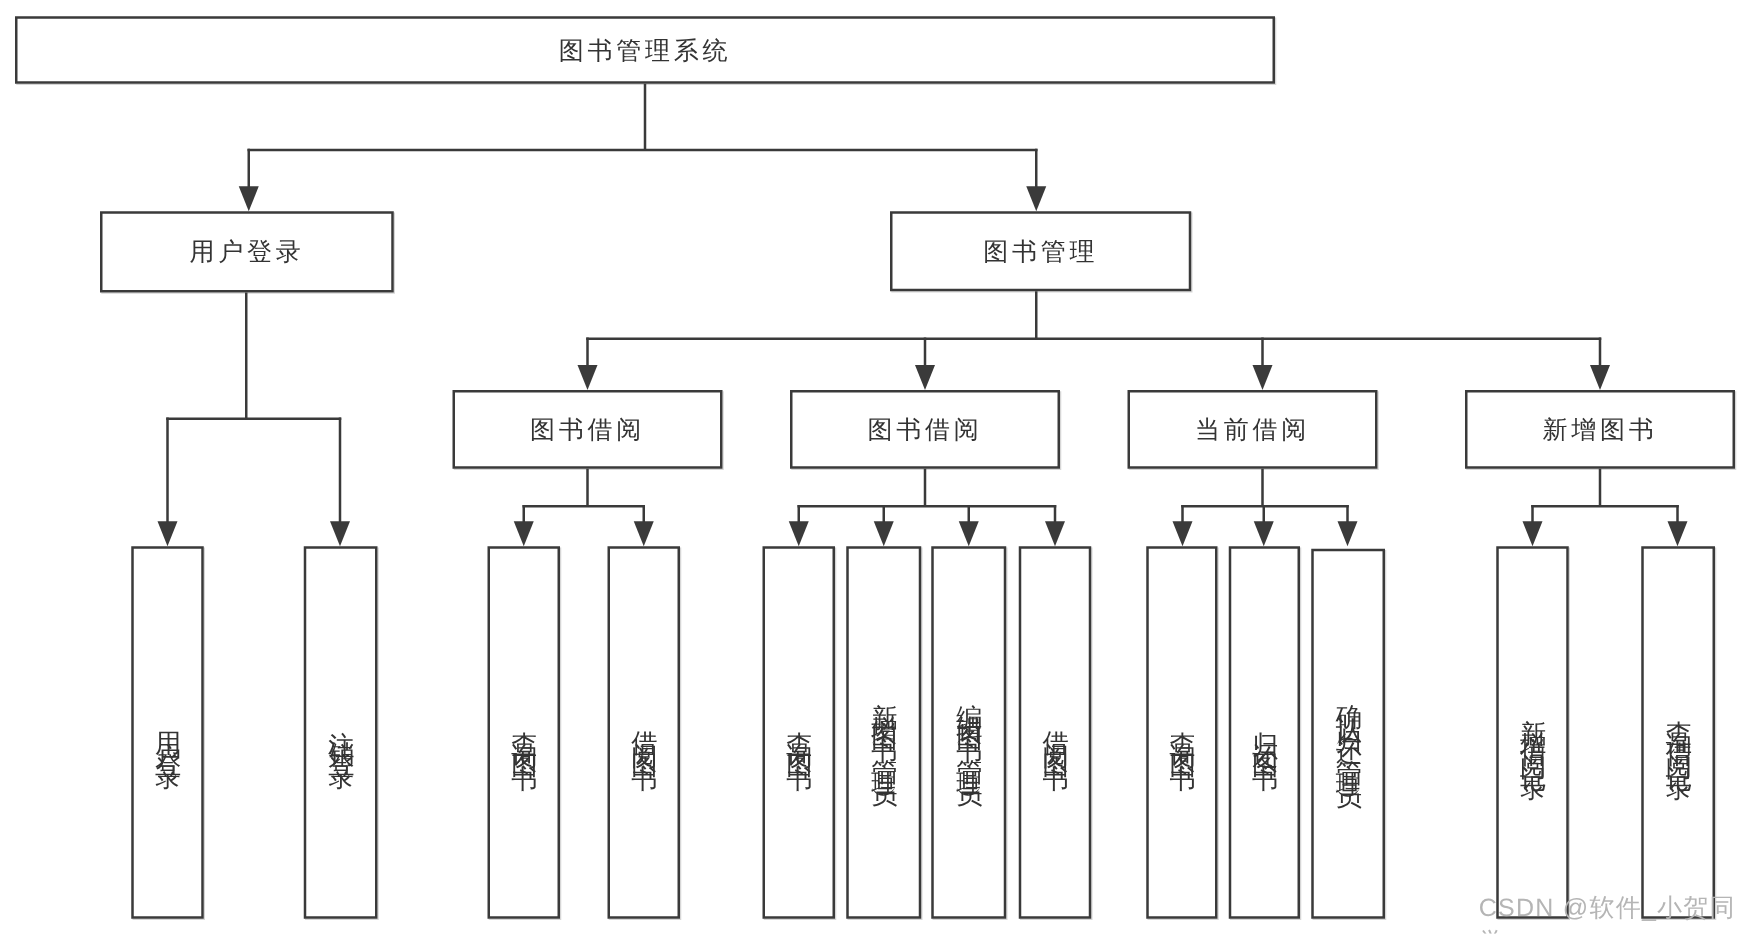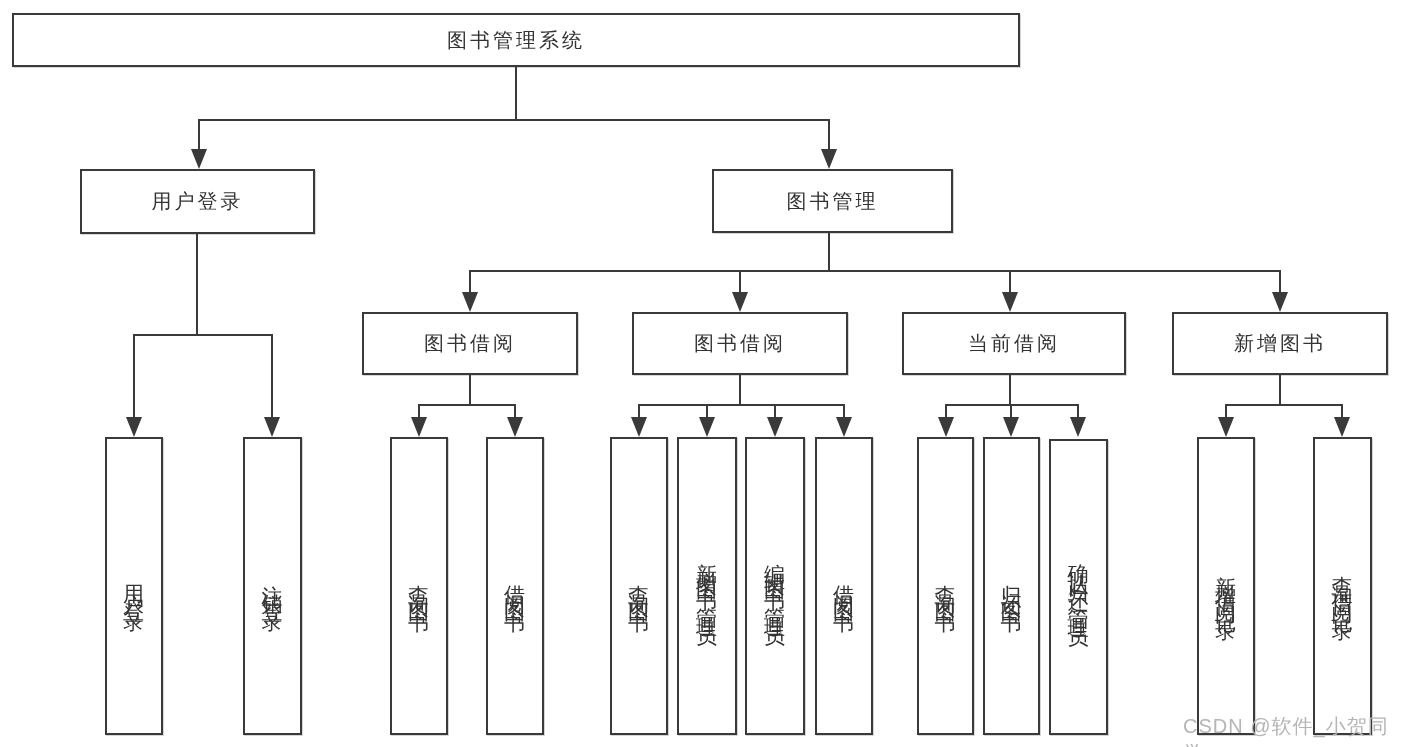--- a/index.html
+++ b/index.html
@@ -79,21 +79,21 @@
   <div class="arrow" style="left:462px;top:292px"></div>
   <div class="vline" style="left:739px;top:270px;height:24px"></div>
   <div class="arrow" style="left:732px;top:292px"></div>
   <div class="vline" style="left:1009px;top:270px;height:24px"></div>
   <div class="arrow" style="left:1002px;top:292px"></div>
   <div class="vline" style="left:1279px;top:270px;height:24px"></div>
   <div class="arrow" style="left:1272px;top:292px"></div>
 
   <div class="hbox" style="left:362px;top:312px;width:216px;height:63px">图书借阅</div>
   <div class="hbox" style="left:632px;top:312px;width:216px;height:63px">图书借阅</div>
-  <div class="hbox" style="left:902px;top:312px;width:224px;height:63px">当前借阅</div>
+  <div class="hbox" style="left:902px;top:312px;width:200px;height:63px">当前借阅</div>
   <div class="hbox" style="left:1172px;top:312px;width:216px;height:63px">新增图书</div>
 
   <div class="vline" style="left:469px;top:375px;height:30px"></div>
   <div class="hline" style="left:418px;top:404px;width:98px"></div>
   <div class="vline" style="left:418px;top:404px;height:16px"></div>
   <div class="arrow" style="left:411px;top:417px"></div>
   <div class="vline" style="left:514px;top:404px;height:16px"></div>
   <div class="arrow" style="left:507px;top:417px"></div>
 
   <div class="vline" style="left:739px;top:375px;height:30px"></div>

